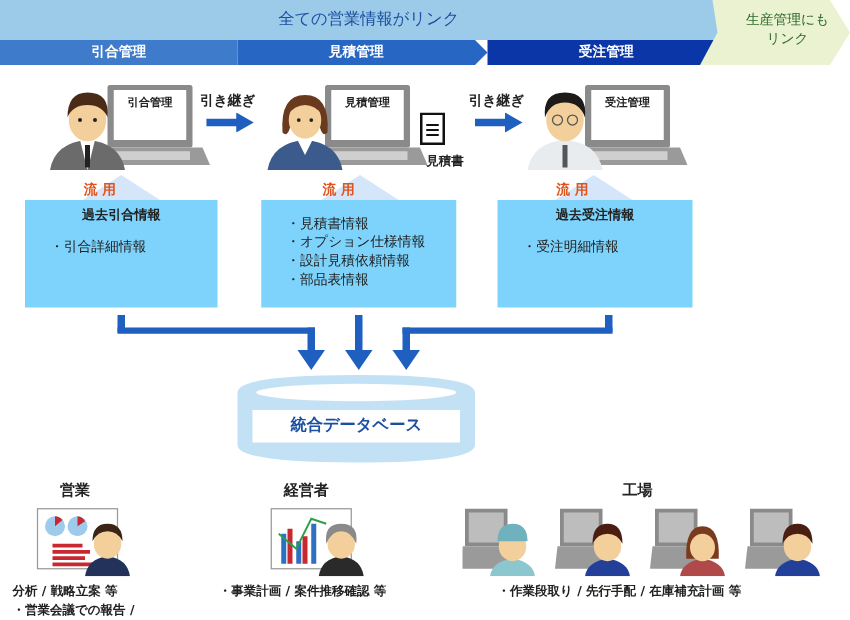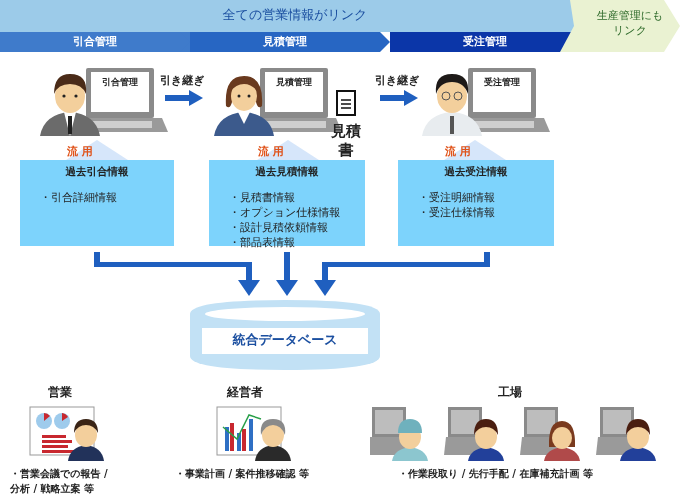--- a/index.html
+++ b/index.html
@@ -93,21 +93,21 @@
     <circle cx="37" cy="30" r="1.5" fill="#222"></circle>
 </svg>
 <div class="abs screen-label" style="left:266px;top:76px;width:56px">見積管理</div>
 
 <svg class="abs" style="left:335px;top:90px" width="24" height="28">
   <rect x="2" y="1" width="18" height="24" fill="#fff" stroke="#111" stroke-width="2"></rect>
   <line x1="6" y1="10" x2="16" y2="10" stroke="#111" stroke-width="1.5"></line>
   <line x1="6" y1="14" x2="16" y2="14" stroke="#111" stroke-width="1.5"></line>
   <line x1="6" y1="18" x2="16" y2="18" stroke="#111" stroke-width="1.5"></line>
 </svg>
-<div class="abs" style="left:326px;top:122px;width:40px;text-align:center;font-size:15px;font-weight:bold">見積書</div>
+<div class="abs" style="left:336px;top:122px;width:40px;text-align:center;font-size:10px;font-weight:bold">見積書</div>
 
 <svg class="abs" style="left:420px;top:66px" width="130" height="72">
   <rect x="48" y="2" width="68" height="50" fill="#8a8a8a" rx="2"></rect>
   <rect x="53" y="6" width="58" height="40" fill="#fff"></rect>
   <polygon points="40,52 124,52 130,66 36,66" fill="#9a9a9a"></polygon>
   <rect x="50" y="55" width="64" height="7" fill="#cfcfcf"></rect>
   <path d="M2,70 Q6,48 32,46 Q58,48 62,70 Z" fill="#e8ecef"></path>
   <rect x="30" y="50" width="4" height="18" fill="#555"></rect>
   <ellipse cx="32" cy="30" rx="15" ry="17" fill="#f3cf9c"></ellipse>
   <path d="M16,28 Q14,8 32,8 Q50,8 48,28 Q44,16 32,16 Q20,16 16,28 Z" fill="#1e1a18"></path>
@@ -132,36 +132,34 @@
 <div class="abs info-box" style="left:20px;width:154px">
   <div class="info-title">過去引合情報</div>
   <ul class="info-list">
     <li>引合詳細情報</li>
   </ul>
 </div>
 
 <div class="abs info-roof" style="left:254px"></div>
 <div class="abs reuse" style="left:258px">流 用</div>
 <div class="abs info-box" style="left:209px;width:156px">
-  <div class="info-title">過去見積情報</div>
   <ul class="info-list">
     <li>見積書情報</li>
     <li>オプション仕様情報</li>
     <li>設計見積依頼情報</li>
     <li>部品表情報</li>
   </ul>
 </div>
 
 <div class="abs info-roof" style="left:441px"></div>
 <div class="abs reuse" style="left:445px">流 用</div>
 <div class="abs info-box" style="left:398px;width:156px">
   <div class="info-title">過去受注情報</div>
   <ul class="info-list">
     <li>受注明細情報</li>
-    <li>受注仕様情報</li>
   </ul>
 </div>
 
 <svg class="abs" style="left:90px;top:252px" width="410" height="46">
   <g fill="#1f5fbf">
     <rect x="4" y="0" width="6" height="14"></rect>
     <rect x="4" y="10" width="158" height="5"></rect>
     <rect x="156" y="10" width="6" height="20"></rect>
     <polygon points="148,28 170,28 159,44"></polygon>
     <rect x="194" y="0" width="6" height="30"></rect>
@@ -189,22 +187,22 @@
     <path d="M34,16 L34,8 A8,8 0 0,1 40,12 Z" fill="#c8282f"></path>
   <rect x="14" y="30" width="24" height="3" fill="#c8282f"></rect>
   <rect x="14" y="35" width="30" height="3" fill="#c8282f"></rect>
   <rect x="14" y="40" width="26" height="3" fill="#c8282f"></rect>
   <rect x="14" y="45" width="32" height="3" fill="#c8282f"></rect>
   <path d="M40,56 Q42,42 58,40 Q74,42 76,56 Z" fill="#22325a"></path>
   <ellipse cx="58" cy="30" rx="11" ry="12" fill="#f3cf9c"></ellipse>
   <path d="M46,28 Q46,14 58,14 Q70,14 70,28 Q66,20 58,20 Q50,20 46,28 Z" fill="#3a2416"></path>
 </svg>
 <div class="abs bottom-desc" style="left:10px;top:466px;width:160px">
+  <div>分析 / 戦略立案 等</div>
   <div>・営業会議での報告 /</div>
-  <div>分析 / 戦略立案 等</div>
 </div>
 
 <div class="abs bottom-title" style="left:210px;top:384px;width:70px">経営者</div>
 <svg class="abs" style="left:215px;top:405px" width="80" height="56">
   <rect x="2" y="2" width="64" height="48" fill="#fff" stroke="#999"></rect>
   <rect x="10" y="22" width="4" height="24" fill="#2e6fc4"></rect>
     <rect x="15" y="18" width="4" height="28" fill="#c8282f"></rect>
   <rect x="22" y="28" width="4" height="18" fill="#2e6fc4"></rect>
     <rect x="27" y="24" width="4" height="22" fill="#c8282f"></rect>
   <rect x="34" y="14" width="4" height="32" fill="#2e6fc4"></rect>

